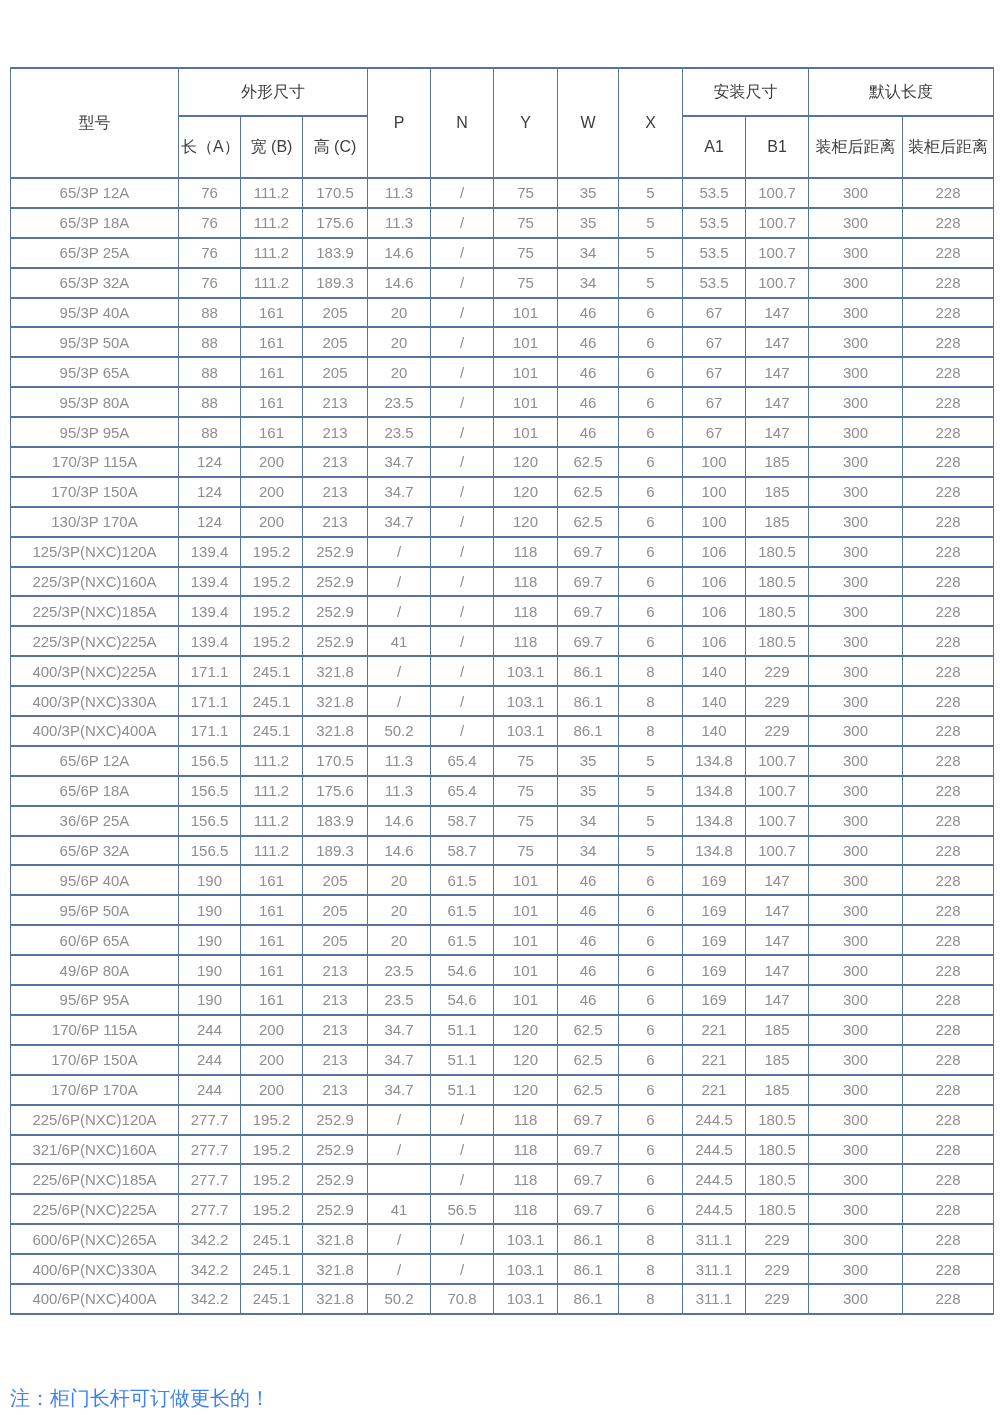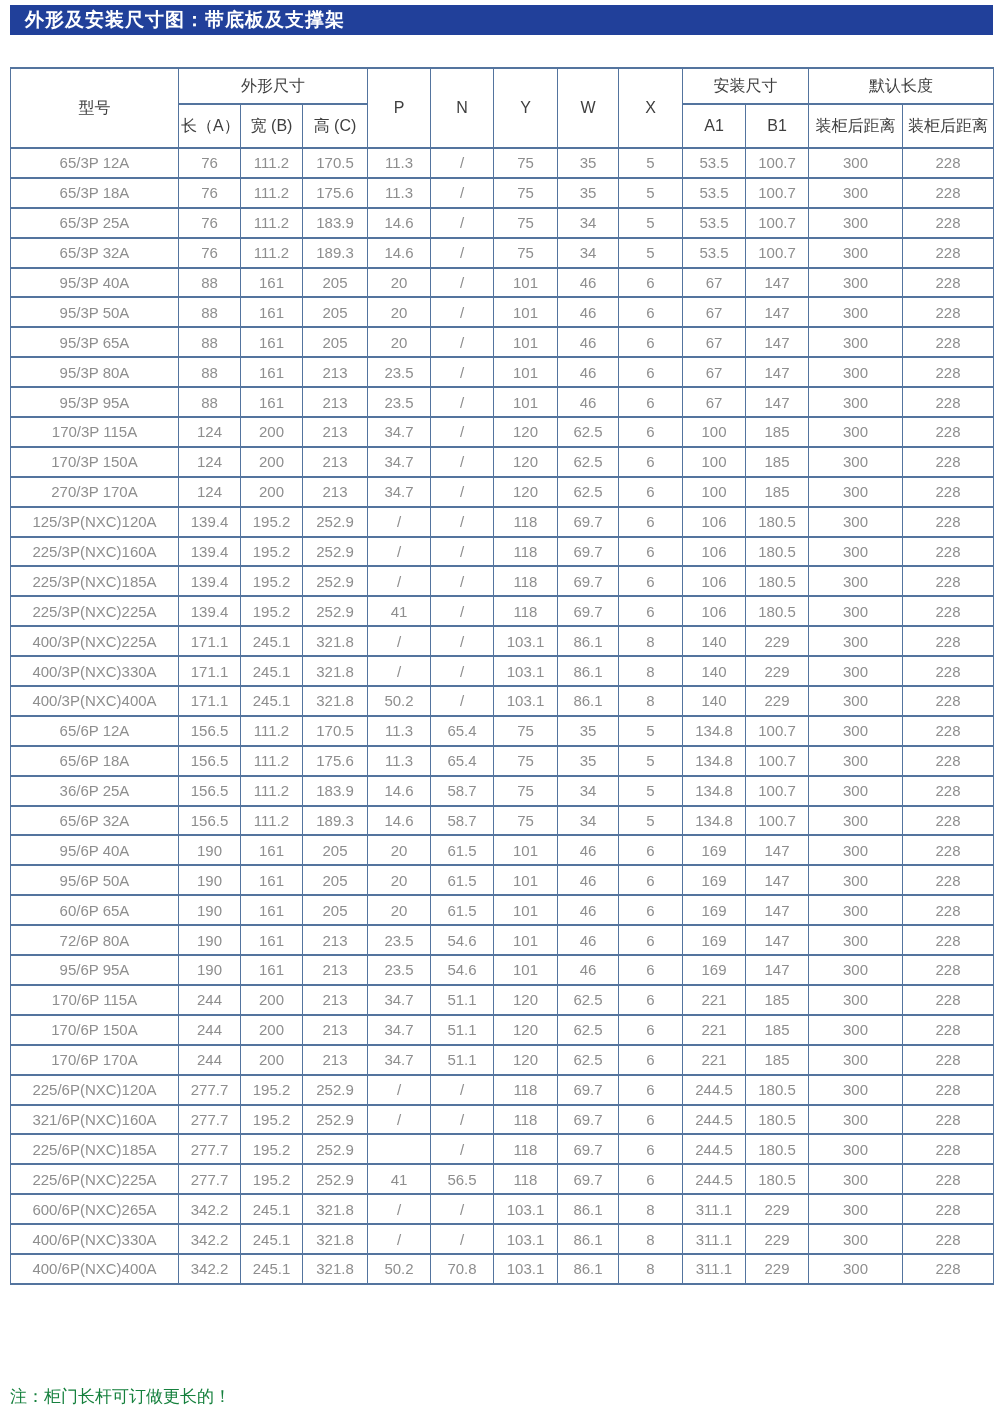--- a/index.html
+++ b/index.html
@@ -46,42 +46,41 @@
     vertical-align: middle;
     padding: 0 2px;
     overflow: hidden;
     white-space: nowrap;
   }
   table.spec thead th {
     color: #3e3e3e;
     font-weight: normal;
     font-size: 16px;
   }
-  thead tr.h1 th { height: 36px; margin-top: 40px; }
-  thead tr.h2 th { height: 44px; }
+  thead tr.h1 th { height: 48px; margin-top: 40px; }
+  thead tr.h2 th { height: 62px; }
   table.spec tbody td {
     height: 29.9px;
     color: #8e8e8e;
     font-size: 15px;
   }
   .note {
     position: absolute;
     left: 10px;
     top: 1385px;
-    color: #15803d;
-    font-size: 17px;
+    color: #3b82f6;
+    font-size: 20px;
     text-align: right;
   }
 </style>
 </head>
 <body>
 
 <div class="page">
 
-  <div class="title-bar">外形及安装尺寸图：带底板及支撑架</div>
 
   <table class="spec">
     <colgroup>
       <col style="width:168px">
       <col style="width:62px">
       <col style="width:62px">
       <col style="width:65px">
       <col style="width:63px">
       <col style="width:63px">
       <col style="width:64px">
@@ -274,21 +273,21 @@
           <td>/</td>
           <td>120</td>
           <td>62.5</td>
           <td>6</td>
           <td>100</td>
           <td>185</td>
           <td>300</td>
           <td>228</td>
         </tr>
         <tr>
-          <td>270/3P 170A</td>
+          <td>130/3P 170A</td>
           <td>124</td>
           <td>200</td>
           <td>213</td>
           <td>34.7</td>
           <td>/</td>
           <td>120</td>
           <td>62.5</td>
           <td>6</td>
           <td>100</td>
           <td>185</td>
@@ -499,21 +498,21 @@
           <td>61.5</td>
           <td>101</td>
           <td>46</td>
           <td>6</td>
           <td>169</td>
           <td>147</td>
           <td>300</td>
           <td>228</td>
         </tr>
         <tr>
-          <td>72/6P 80A</td>
+          <td>49/6P 80A</td>
           <td>190</td>
           <td>161</td>
           <td>213</td>
           <td>23.5</td>
           <td>54.6</td>
           <td>101</td>
           <td>46</td>
           <td>6</td>
           <td>169</td>
           <td>147</td>

